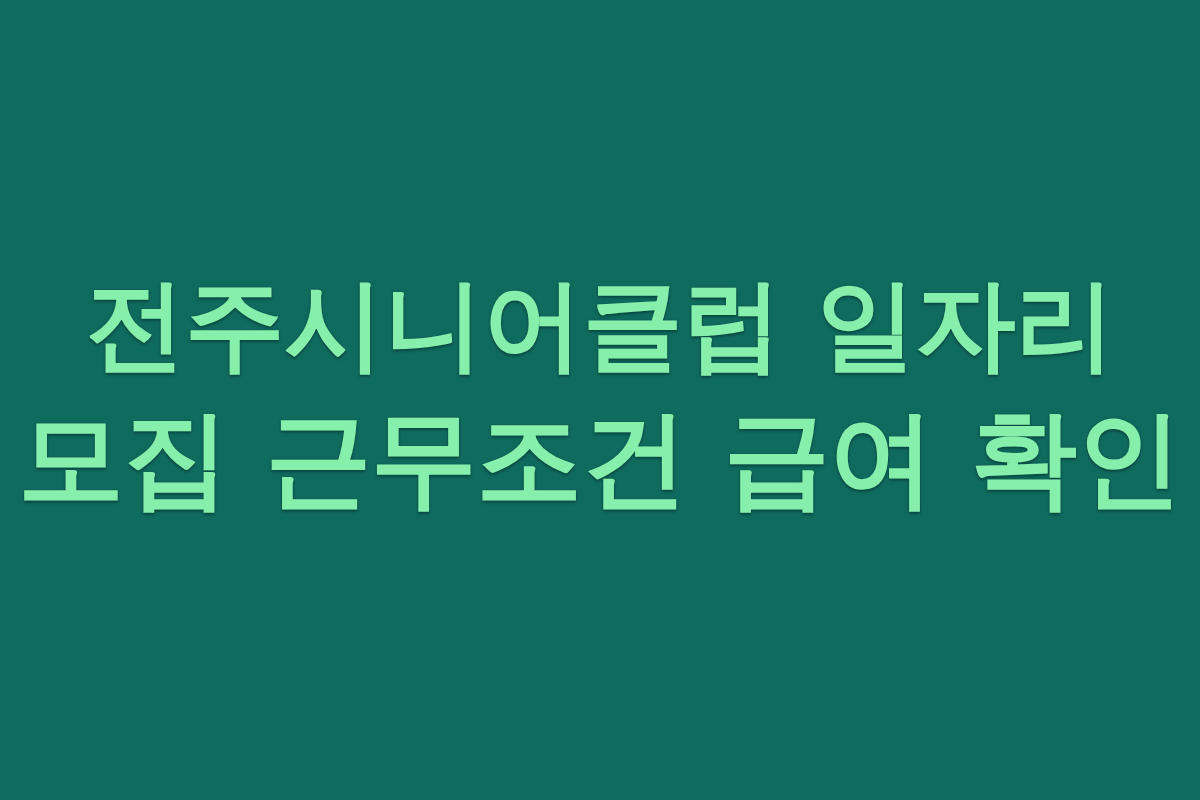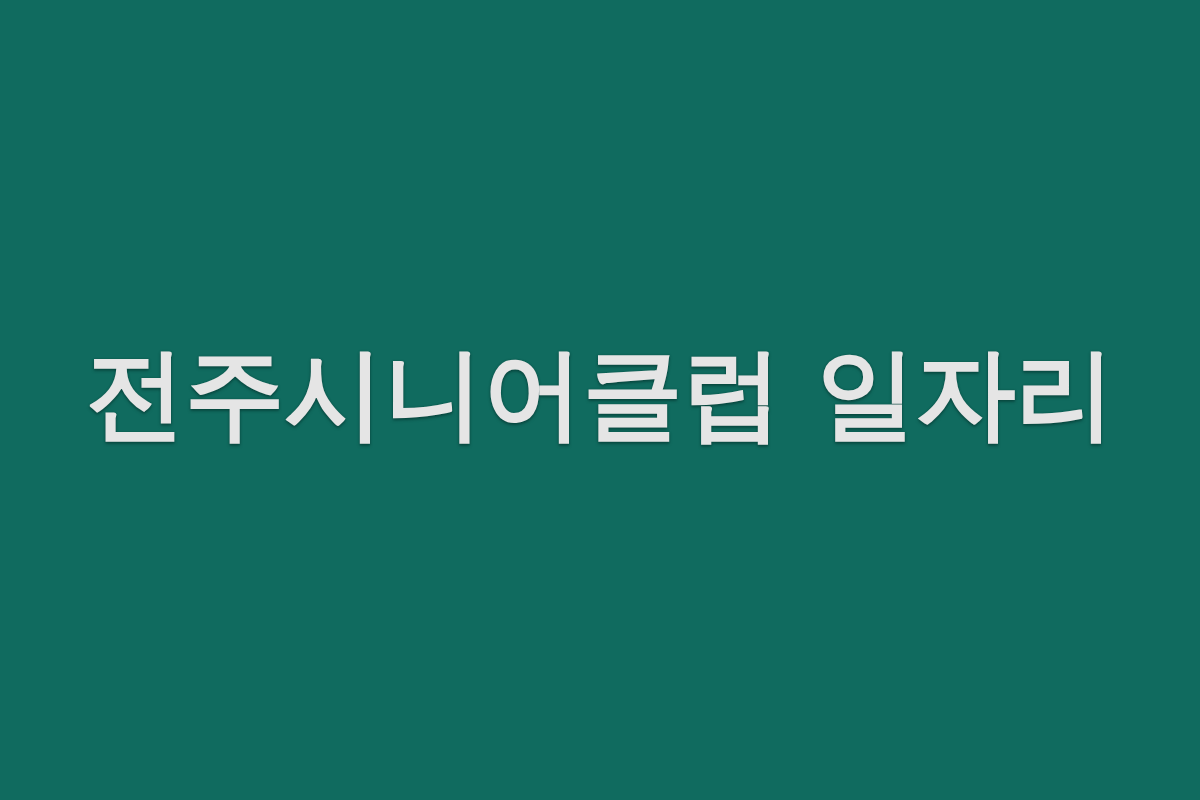--- a/index.html
+++ b/index.html
@@ -35,21 +35,21 @@
     justify-content: center;
     width: 100%;
     
     transform: translateY(-6px);
   }
 
   .headline-line {
     display: block;
     width: 100%;
     text-align: center;
-    color: #e5e5e5;
+    color: #86efac;
     font-family: "DejaVu Sans", "Liberation Sans", sans-serif;
     font-weight: 700;
     font-size: 104px;
     line-height: 1.30;
     letter-spacing: -0.005em;
     white-space: nowrap;
     
     text-shadow:
       0 2px 3px rgba(4, 48, 42, 0.55),
       0 0 2px rgba(4, 48, 42, 0.40);
@@ -65,16 +65,17 @@
 </style>
 </head>
 <body>
 
 <div id="banner">
 
   <div class="headline-block">
 
     <span class="headline-line line-1">전주시니어클럽 일자리</span>
 
+    <span class="headline-line line-2">모집 근무조건 급여 확인</span>
 
   </div>
 
 </div>
 
 </body></html>

